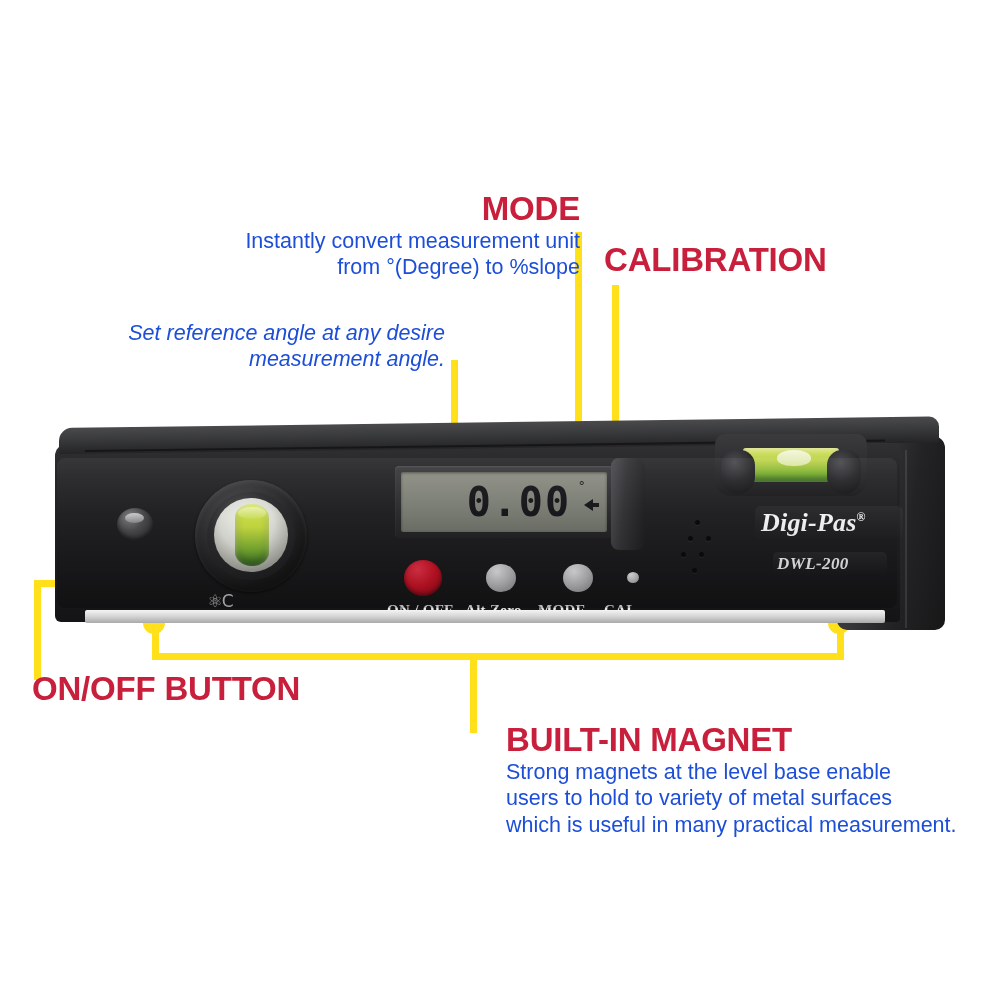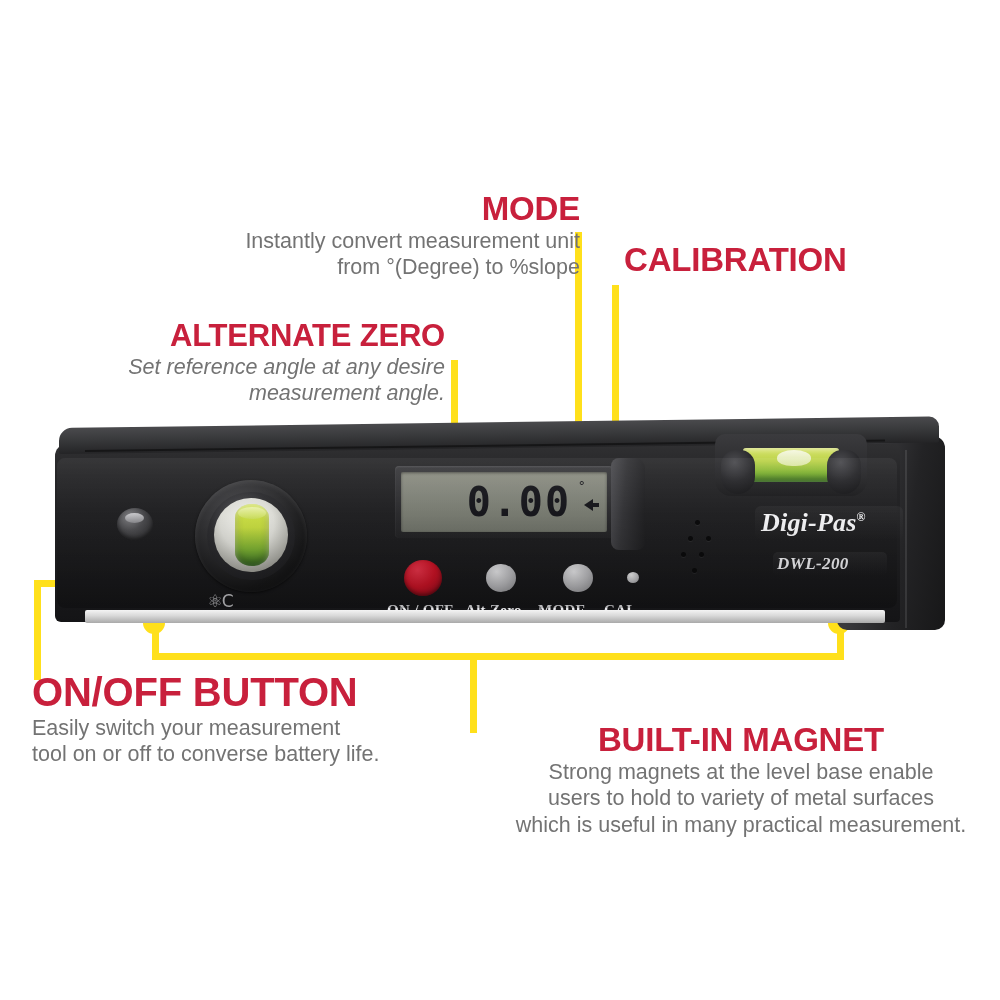--- a/index.html
+++ b/index.html
@@ -26,62 +26,62 @@
   .callout { position: absolute; }
   .callout .title {
     color: #c8203c;
     font-weight: bold;
     line-height: 1.0;
     letter-spacing: -0.2px;
     margin: 0 0 3px 0;
     white-space: nowrap;
   }
   .callout .body {
-    color: #737373;
+    color: #1d4ed8;
     line-height: 1.23;
     margin: 0;
     white-space: pre-line;
   }
 
   #callout-mode {
     left: 200px; top: 192px;
     width: 380px;
     text-align: right;
   }
   #callout-mode .title { font-size: 33px; }
   #callout-mode .body  { font-size: 21.5px; }
 
   #callout-calibration {
-    left: 624px; top: 243px;
+    left: 604px; top: 243px;
     width: 360px;
     text-align: left;
   }
   #callout-calibration .title { font-size: 33px; }
   #callout-calibration .body  { font-size: 21.5px; }
 
   #callout-altzero {
     left: 60px; top: 320px;
     width: 385px;
     text-align: right;
   }
   #callout-altzero .title { font-size: 31px; }
   #callout-altzero .body  { font-size: 21.5px; font-style: italic; }
 
   #callout-onoff {
     left: 32px; top: 672px;
     width: 420px;
     text-align: left;
   }
-  #callout-onoff .title { font-size: 40px; }
+  #callout-onoff .title { font-size: 33px; }
   #callout-onoff .body  { font-size: 21.5px; }
 
   #callout-magnet {
     left: 506px; top: 723px;
     width: 470px;
-    text-align: center;
+    text-align: left;
   }
   #callout-magnet .title { font-size: 33px; }
   #callout-magnet .body  { font-size: 21.5px; }
 
   
   .lead {
     position: absolute;
     background: #ffe01b;
   }
   .lead-v { width: 7px; }
@@ -515,29 +515,26 @@
     <div class="title">MODE</div>
     <div class="body">Instantly convert measurement unit
 from °(Degree) to %slope</div>
   </div>
 
   <div class="callout" id="callout-calibration">
     <div class="title">CALIBRATION</div>
   </div>
 
   <div class="callout" id="callout-altzero">
-    <div class="title">ALTERNATE ZERO</div>
     <div class="body">Set reference angle at any desire
 measurement angle.</div>
   </div>
 
   <div class="callout" id="callout-onoff">
     <div class="title">ON/OFF BUTTON</div>
-    <div class="body">Easily switch your measurement
-tool on or off to converse battery life.</div>
   </div>
 
   <div class="callout" id="callout-magnet">
     <div class="title">BUILT-IN MAGNET</div>
     <div class="body">Strong magnets at the level base enable
 users to hold to variety of metal surfaces
 which is useful in many practical measurement.</div>
   </div>
 
 </div>

